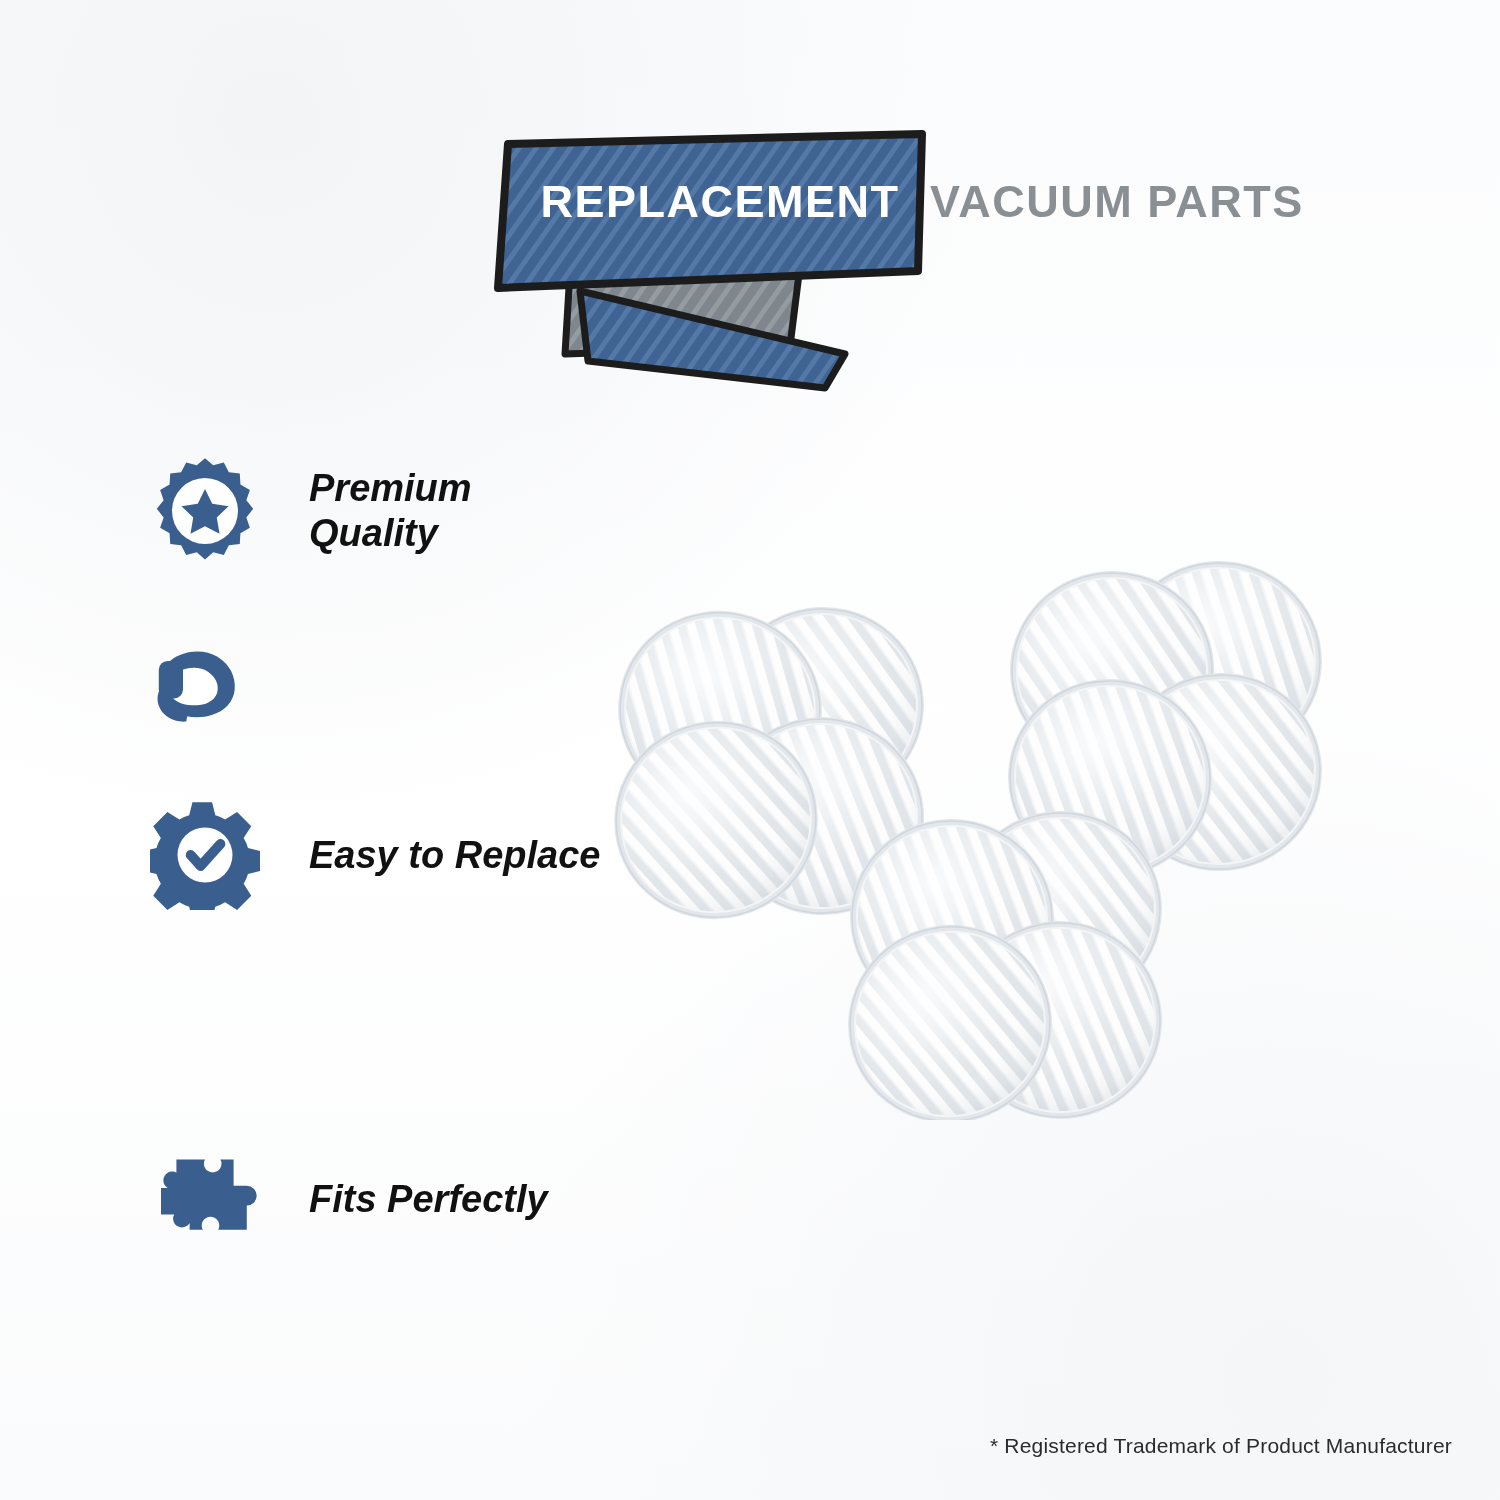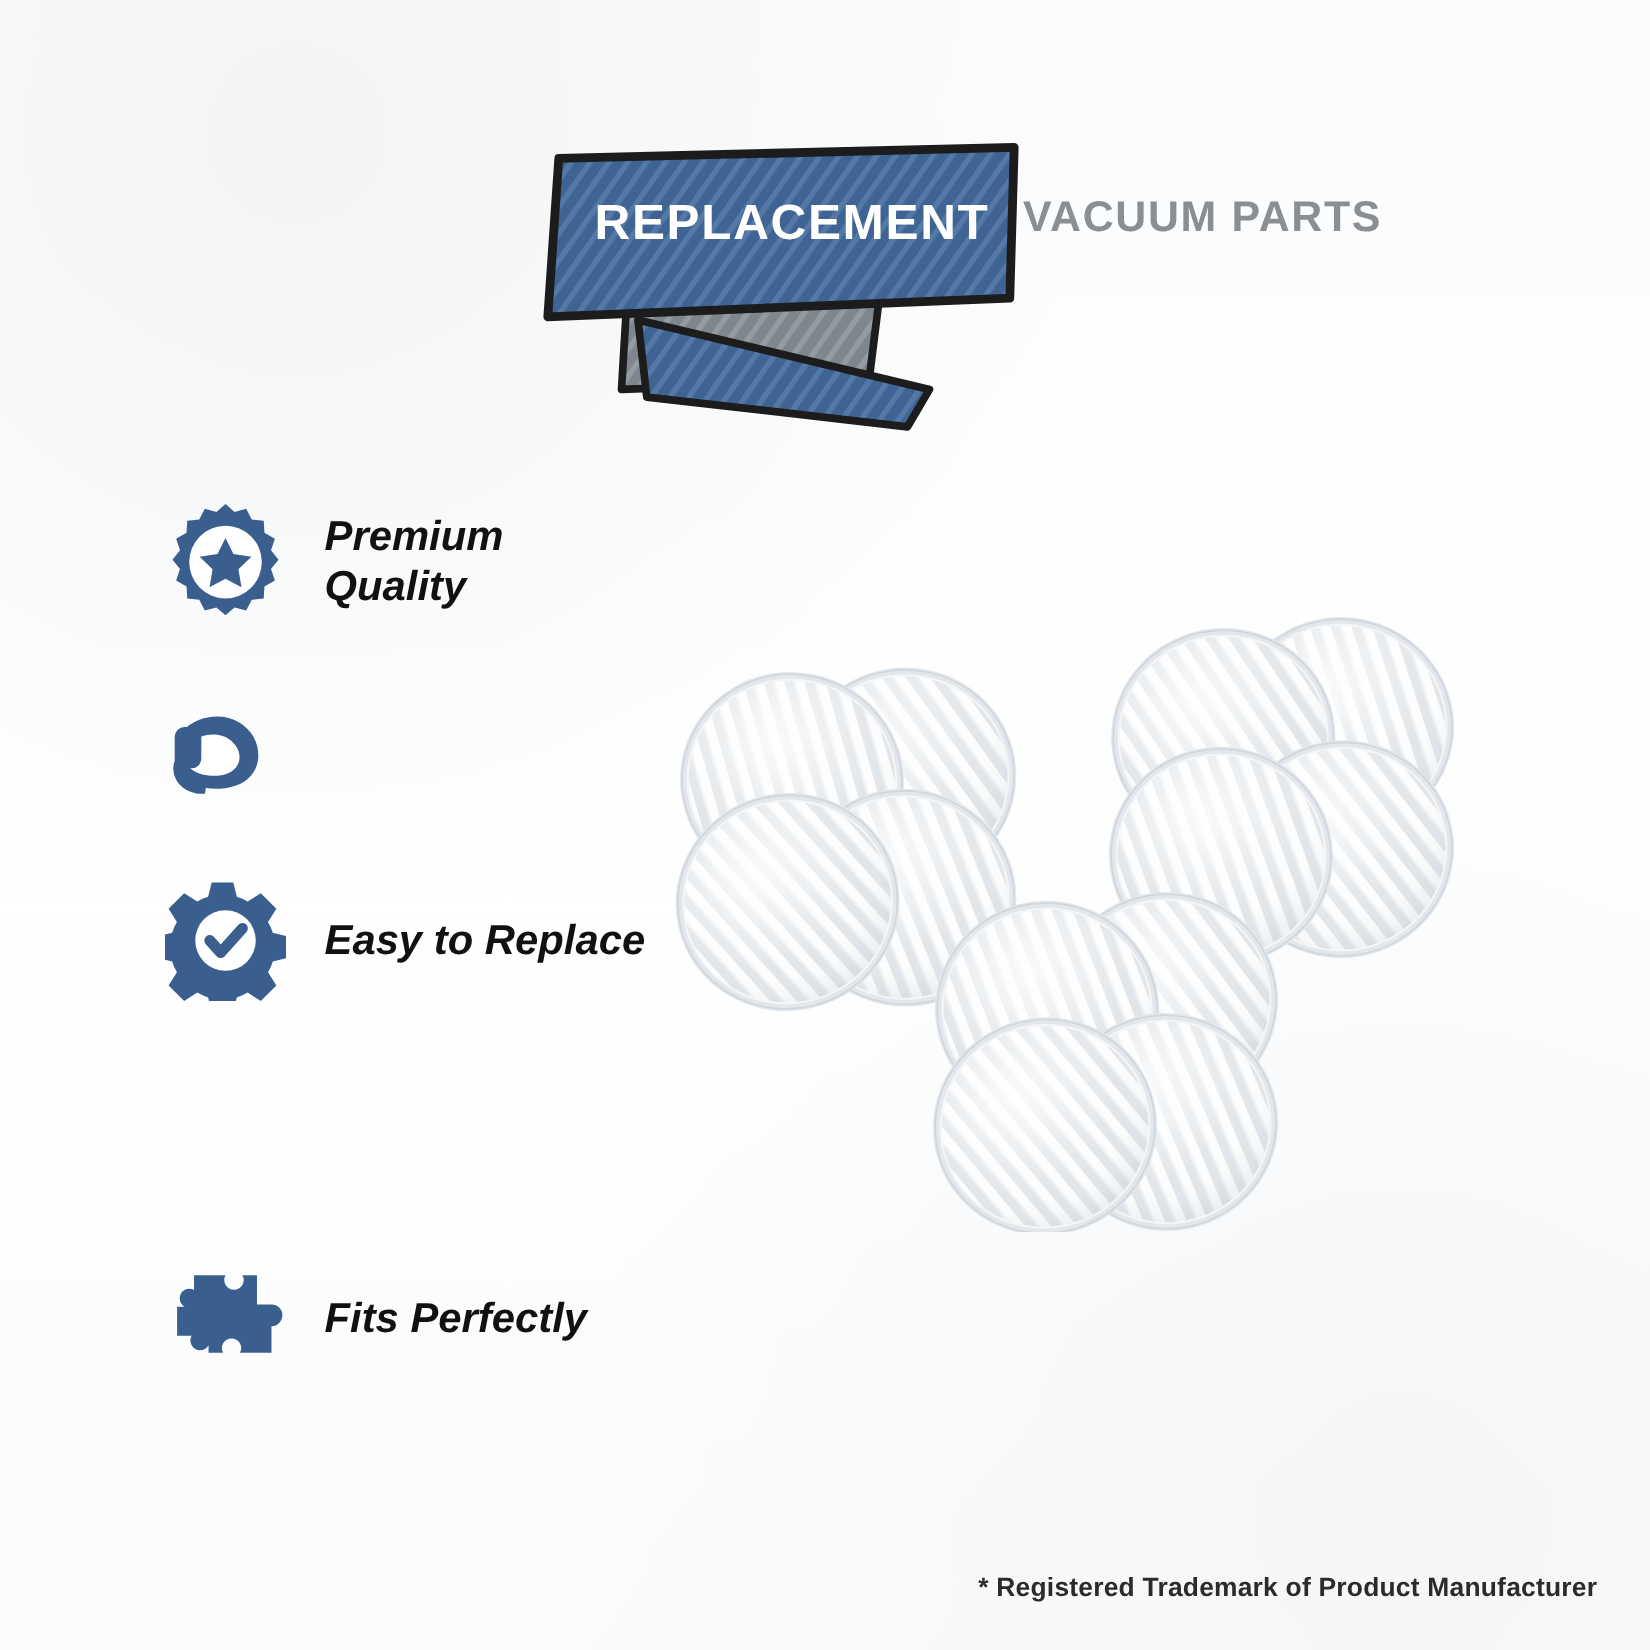--- a/index.html
+++ b/index.html
@@ -43,21 +43,21 @@
     font-size: 45px;
     font-weight: bold;
     letter-spacing: 1.5px;
     color: #ffffff;
     pointer-events: none;
   }
   .banner-sub {
     position: absolute;
     left: 460px;
     top: 60px;
-    font-size: 39px;
+    font-size: 45px;
     font-weight: bold;
     letter-spacing: 1.5px;
     color: #8a8f94;
     pointer-events: none;
   }
 
   
   .features {
     position: absolute;
     left: 145px;
@@ -71,21 +71,21 @@
   }
   .feature-icon {
     width: 120px;
     min-width: 120px;
     height: 120px;
     display: flex;
     align-items: center;
     justify-content: center;
   }
   .feature-label {
-    margin-left: 30px;
+    margin-left: 44px;
     font-size: 38px;
     font-weight: bold;
     font-style: italic;
     color: #111111;
     line-height: 1.18;
     max-width: 300px;
   }
 
   
   .product {
@@ -94,22 +94,22 @@
     top: 520px;
     width: 740px;
     height: 600px;
   }
 
   
   .footnote {
     position: absolute;
     right: 48px;
     bottom: 42px;
-    font-size: 24px;
-    font-weight: bold;
+    font-size: 21px;
+    font-weight: normal;
     color: #2b2b2b;
     letter-spacing: 0.2px;
   }
 </style>
 </head>
 <body>
 
 <div class="bg-wash"></div>
 
 <div class="banner">

